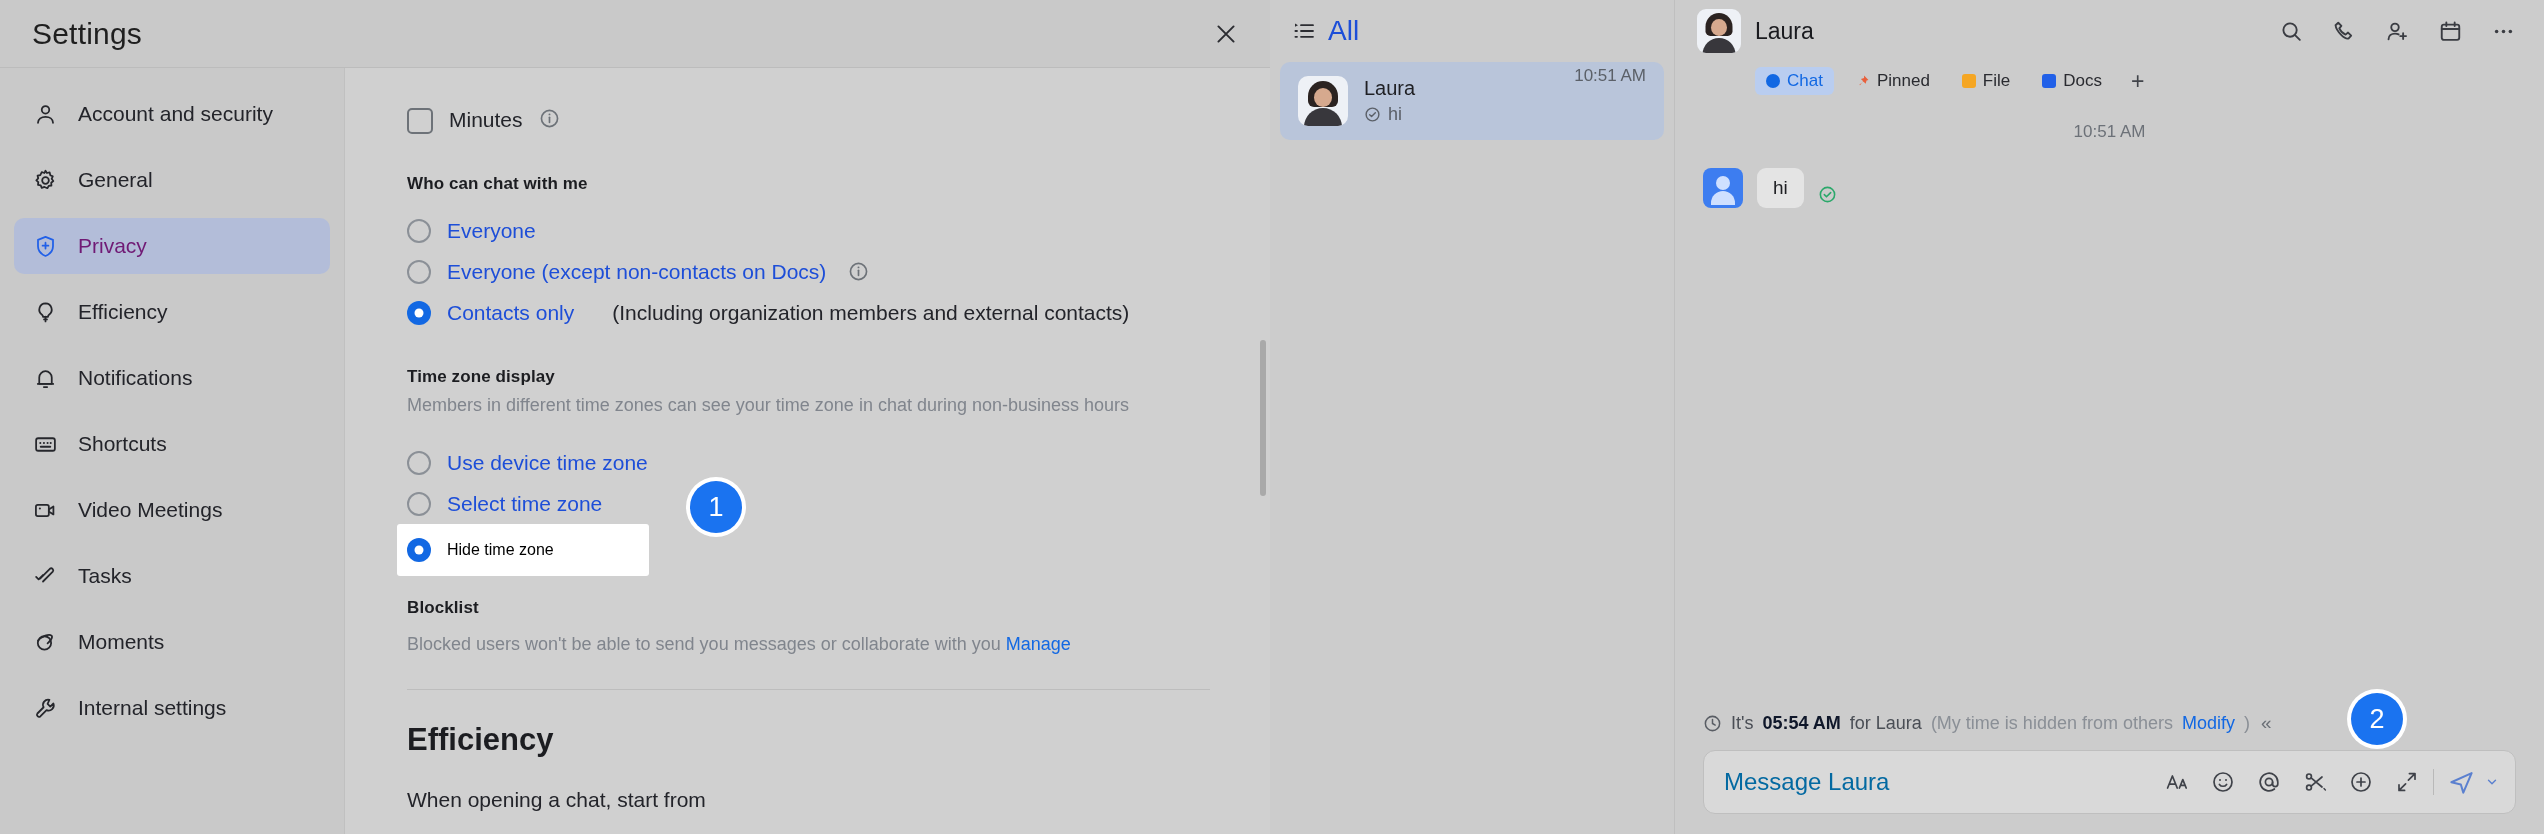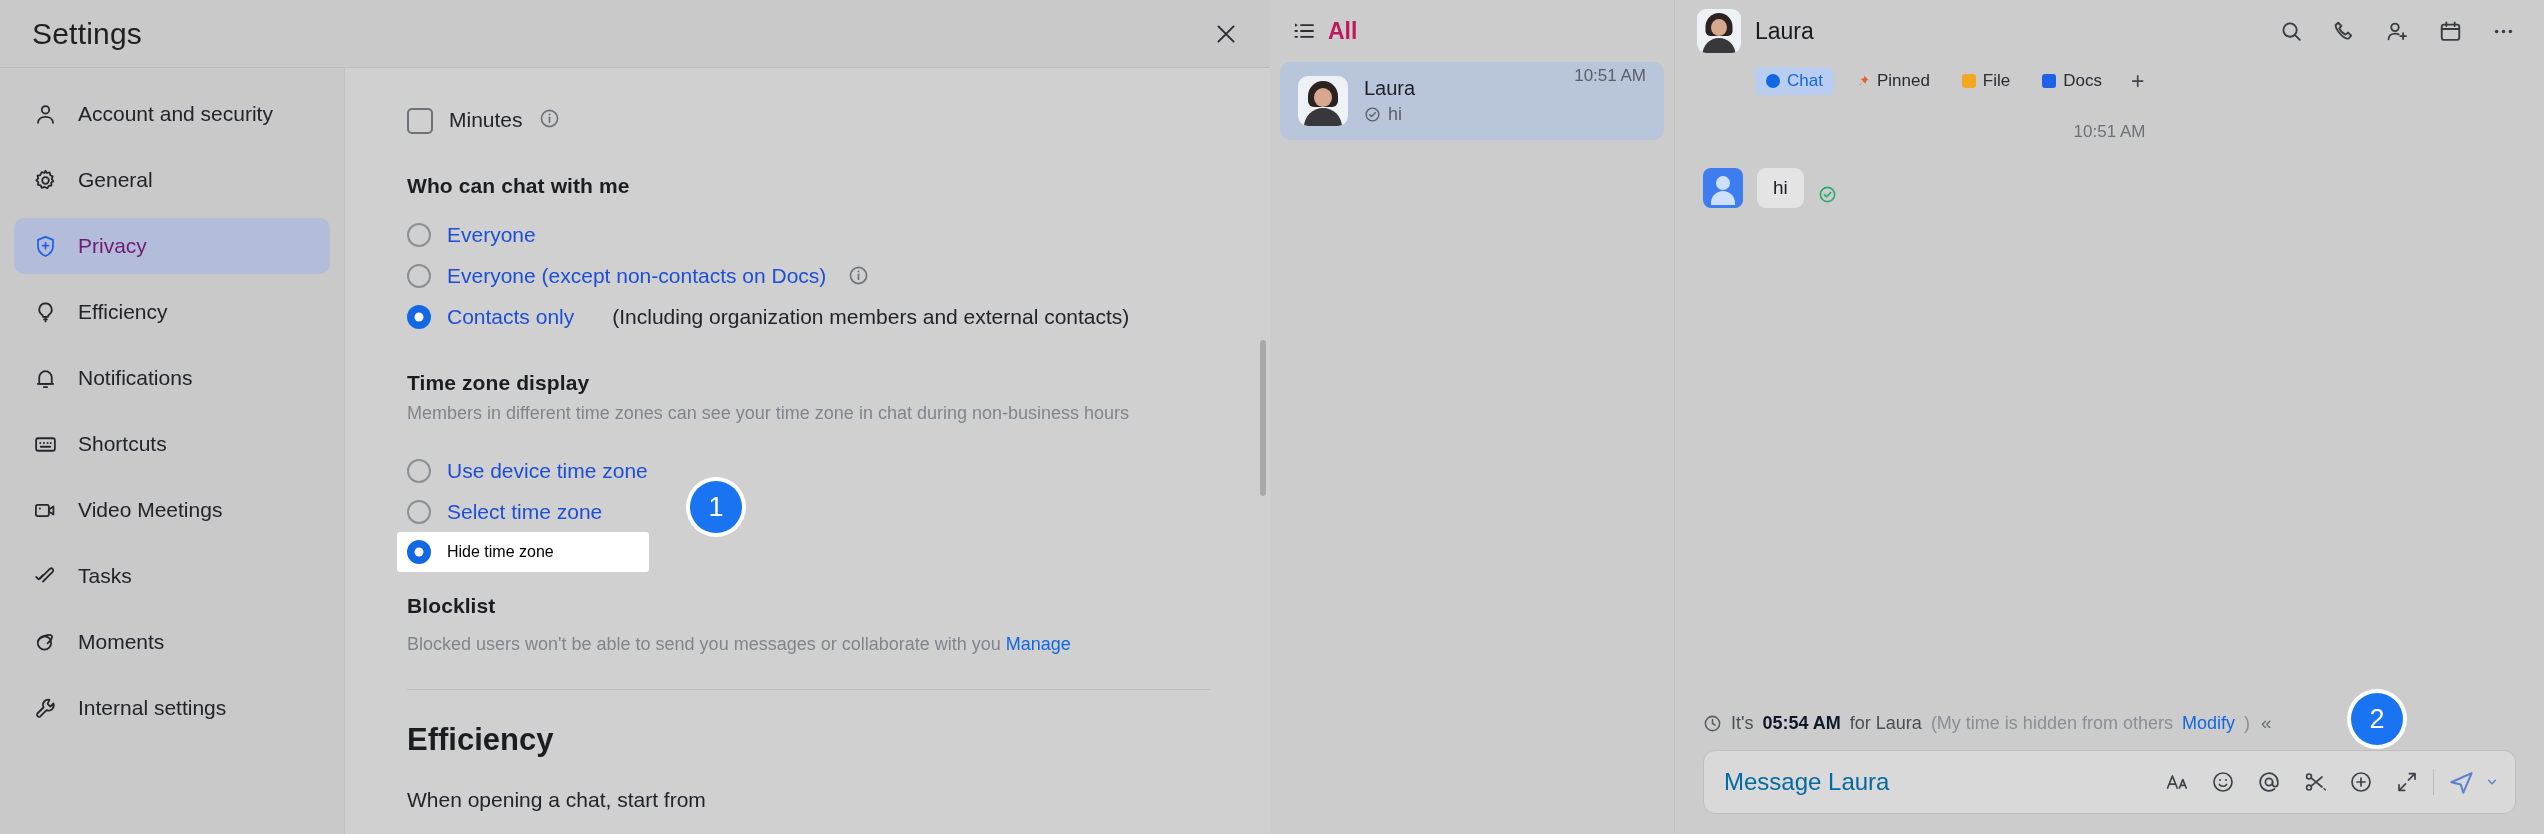--- a/index.html
+++ b/index.html
@@ -74,21 +74,21 @@
   .chk-row { display: flex; align-items: flex-start; gap: 16px; margin-bottom: 40px; }
   .checkbox {
     width: 26px; height: 26px; border: 2px solid #6d7278;
     border-radius: 5px; background: transparent; flex: 0 0 26px;
   }
   .chk-row .txt { font-size: 21px; color: #23242a; }
   .info-ico { width: 21px; height: 21px; flex: 0 0 21px; }
   .info-ico svg { width: 21px; height: 21px; display: block; }
 
   .group-title {
-    font-size: 21px; font-weight: 700; color: #1c1d21;
+    font-size: 17px; font-weight: 700; color: #1c1d21;
     margin-bottom: 16px; letter-spacing: .1px;
   }
   .group-desc {
     font-size: 18px; color: #80858d; margin-bottom: 26px; margin-top: -8px;
   }
   .radio-row {
     display: flex; align-items: center; gap: 16px;
     height: 41px; cursor: pointer;
   }
   .radio {
@@ -103,21 +103,21 @@
     background: #ffffff; transform: translate(-50%,-50%);
   }
   .radio-row .rlbl { font-size: 21px; color: #1d4ed8; }
   .radio-row .rnote { font-size: 21px; color: #23242a; margin-left: 22px; }
 
   .tz-block { margin-top: 34px; }
   .tz-radios { margin-top: 4px; }
   .hl-row {
     background: #ffffff; border-radius: 3px;
     padding-left: 10px; margin-left: -10px;
-    width: 252px; height: 40px;
+    width: 252px; height: 52px;
     display: flex; align-items: center; gap: 16px;
   }
 
   .blocklist { margin-top: 22px; }
   .bl-desc { font-size: 18px; color: #80858d; margin-top: 8px; }
   .bl-link { color: #1268e3; cursor: pointer; }
 
   .divider { height: 1px; background: #bdbdbd; margin: 34px 0 0 0; width: 100%; }
 
   .eff-title { font-size: 31px; font-weight: 700; color: #1c1d21; margin-top: 32px; }
@@ -147,21 +147,21 @@
     background: #cccccc;
     border-right: 1px solid #bfbfbf;
     display: flex; flex-direction: column;
   }
   .cl-header {
     height: 62px; flex: 0 0 62px;
     display: flex; align-items: center; gap: 12px;
     padding: 0 0 0 22px;
   }
   .cl-header .filter-ico svg { width: 24px; height: 24px; display:block; }
-  .cl-header .all-lbl { font-size: 23px; color: #be185d; font-weight: bold; }
+  .cl-header .all-lbl { font-size: 28px; color: #1d4ed8; }
   .cl-item {
     margin: 0 10px; height: 78px;
     background: #b9c5da; border-radius: 10px;
     display: flex; align-items: center; gap: 16px;
     padding: 0 18px; cursor: pointer;
   }
   .avatar {
     width: 50px; height: 50px; border-radius: 10px; flex: 0 0 50px;
     background: #eef1f6; position: relative; overflow: hidden;
   }

